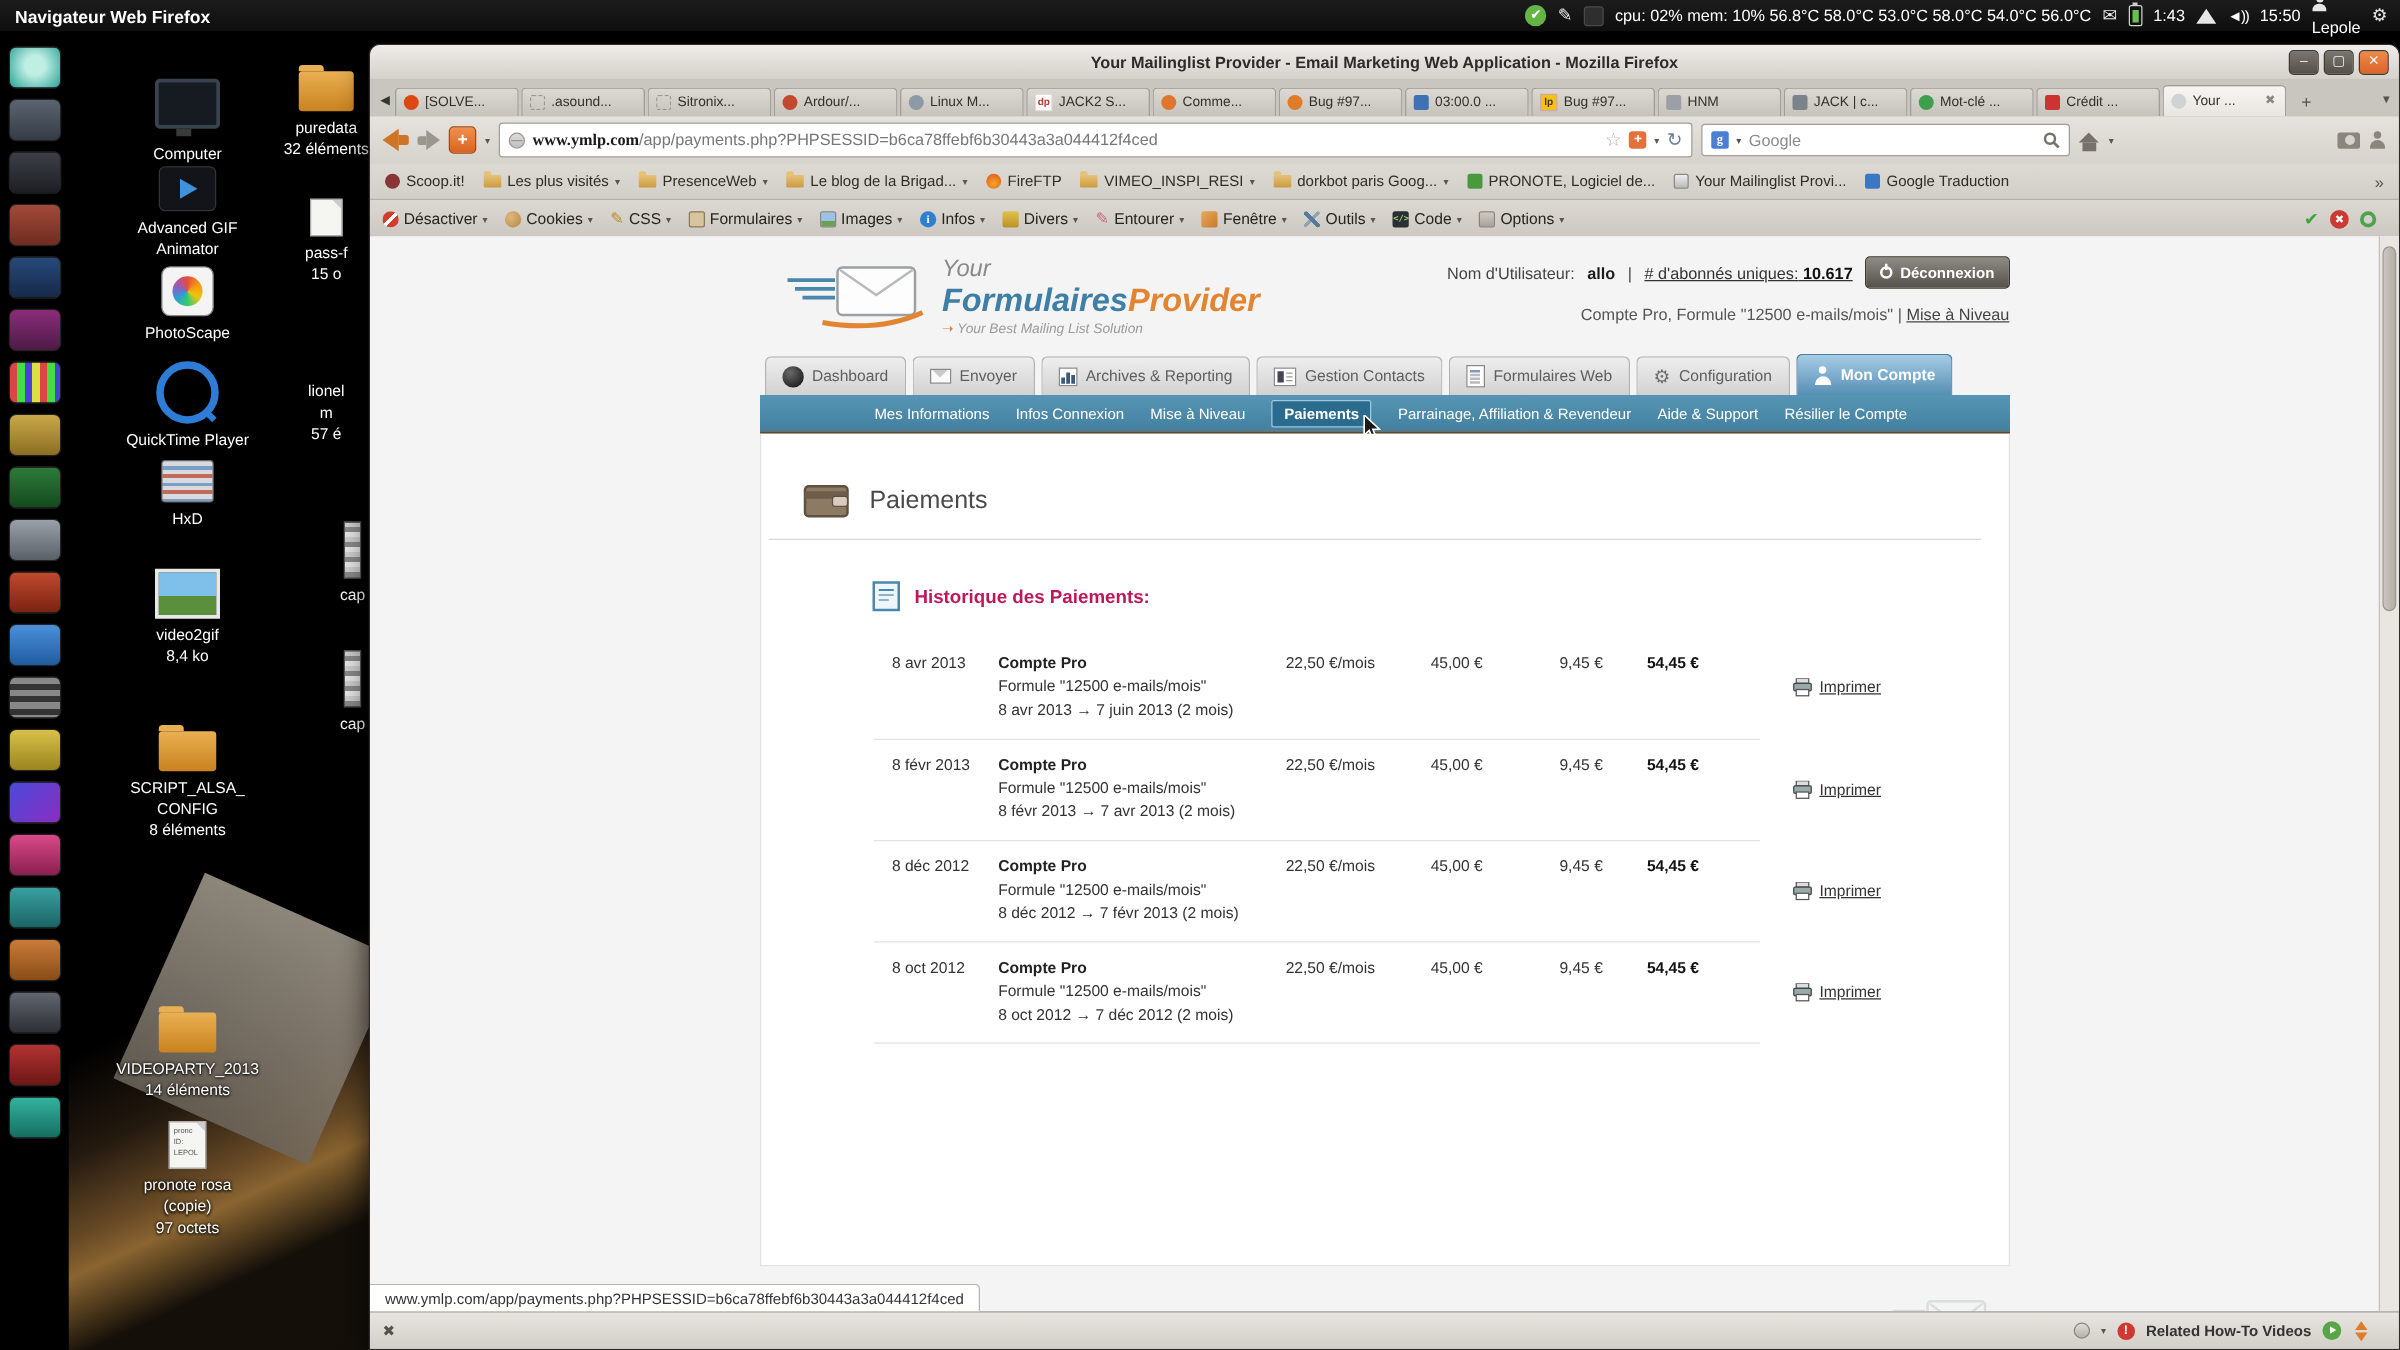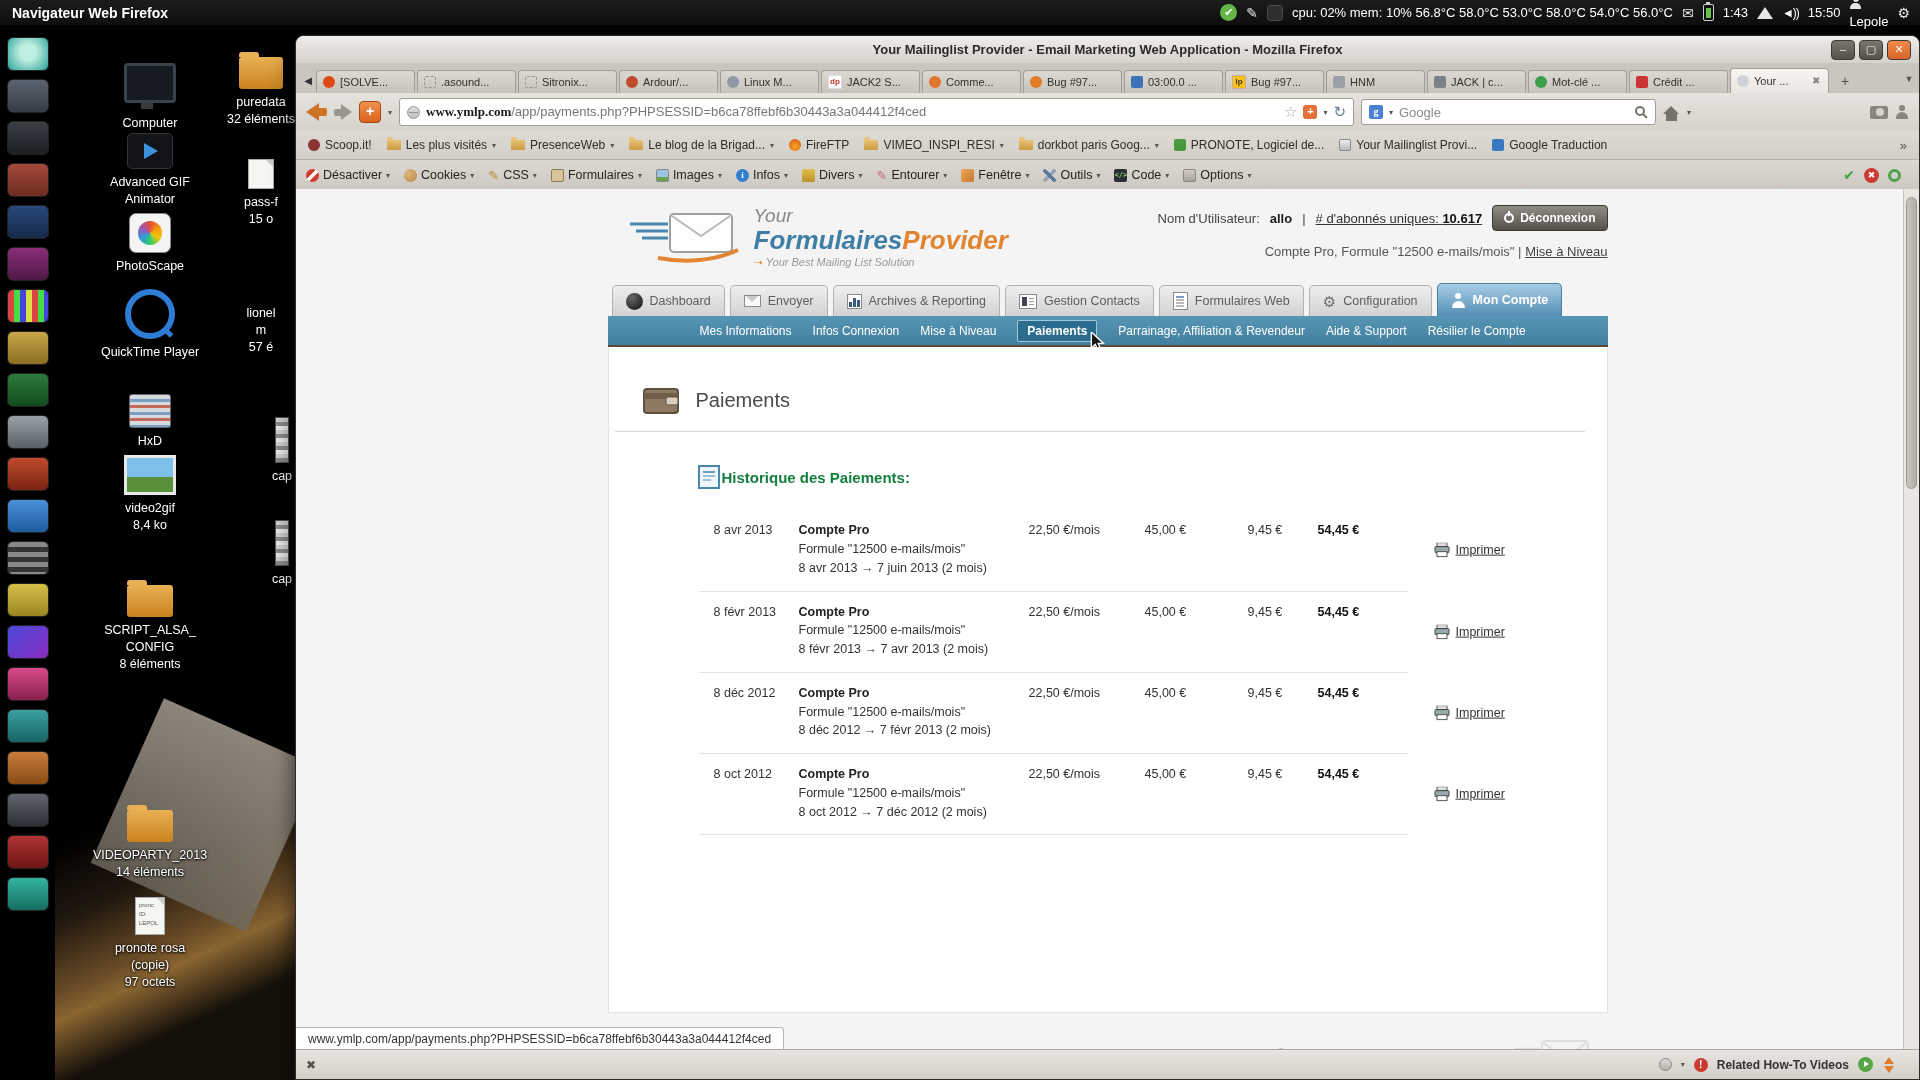--- a/index.html
+++ b/index.html
@@ -201,21 +201,21 @@
   .subnav{height:29px;background:linear-gradient(#5795b5,#43809f);border-bottom:2px solid #5d4a36;
     display:flex;align-items:center;gap:21px;padding-left:92px;font-size:12px;color:#fff;position:relative;}
   .snitem{white-space:nowrap;}
   .snitem.active{background:#2b6c8e;border:1px solid #9fc8dd;border-radius:2px;padding:3px 9px;font-weight:bold;}
   .cursor{position:absolute;left:482px;top:16px;}
   
   .cbox{background:#fff;border:1px solid #e1e2e2;border-top:none;height:666px;position:relative;box-sizing:border-box;padding-top:36px;}
   .secthead{display:flex;align-items:center;gap:16px;margin-left:33px;}
   .sectitle{font-size:20px;color:#4a4a4a;}
   .sechr{border:none;border-top:1px solid #d8d8d8;margin:14px 22px 0 6px;}
-  .histhead{display:flex;align-items:center;margin:32px 0 0 87px;font-size:15px;font-weight:bold;color:#15803d;}
+  .histhead{display:flex;align-items:center;gap:10px;margin:32px 0 0 87px;font-size:15px;font-weight:bold;color:#be185d;}
   .ptable{margin:20px 0 0 90px;width:709px;font-size:12.5px;color:#333;}
   .thead{display:grid;grid-template-columns:85px 230px 116px 103px 70px 105px;background:#d9ebf6;
     padding:8px 0 8px 15px;box-sizing:border-box;width:709px;font-weight:bold;font-size:12px;color:#4186ad;}
   .trow{display:grid;grid-template-columns:85px 230px 116px 103px 70px 105px;padding:11px 0 13px 15px;
     box-sizing:border-box;width:709px;border-bottom:1px solid #e2e2e2;position:relative;line-height:1.5;}
   .tname{font-weight:bold;color:#222;}
   .ttotal{font-weight:bold;color:#111;}
   .printlink{position:absolute;left:735px;top:50%;transform:translateY(-50%);display:flex;align-items:center;gap:6px;white-space:nowrap;}
   .printlink span{text-decoration:underline;color:#333;}
   .pfooter{margin-top:28px;position:relative;height:50px;}
@@ -296,21 +296,21 @@
          <span>Animator</span></div>
   </div>
   <div class="dit" style="top:188px;">
     <div class="icx ic-photoscape"></div>
     <div><span>PhotoScape</span></div>
   </div>
   <div class="dit" style="top:264px;">
     <div class="icx ic-qt"></div>
     <div><span>QuickTime Player</span></div>
   </div>
-  <div class="dit" style="top:369px;">
+  <div class="dit" style="top:343px;">
     <div class="icx ic-hxd"></div>
     <div><span>HxD</span></div>
   </div>
   <div class="dit" style="top:430px;">
     <div class="icx ic-photo"></div>
     <div><span>video2gif</span><br>
          <span>8,4 ko</span></div>
   </div>
   <div class="dit" style="top:560px;">
     <div class="icx ic-folder"></div>

